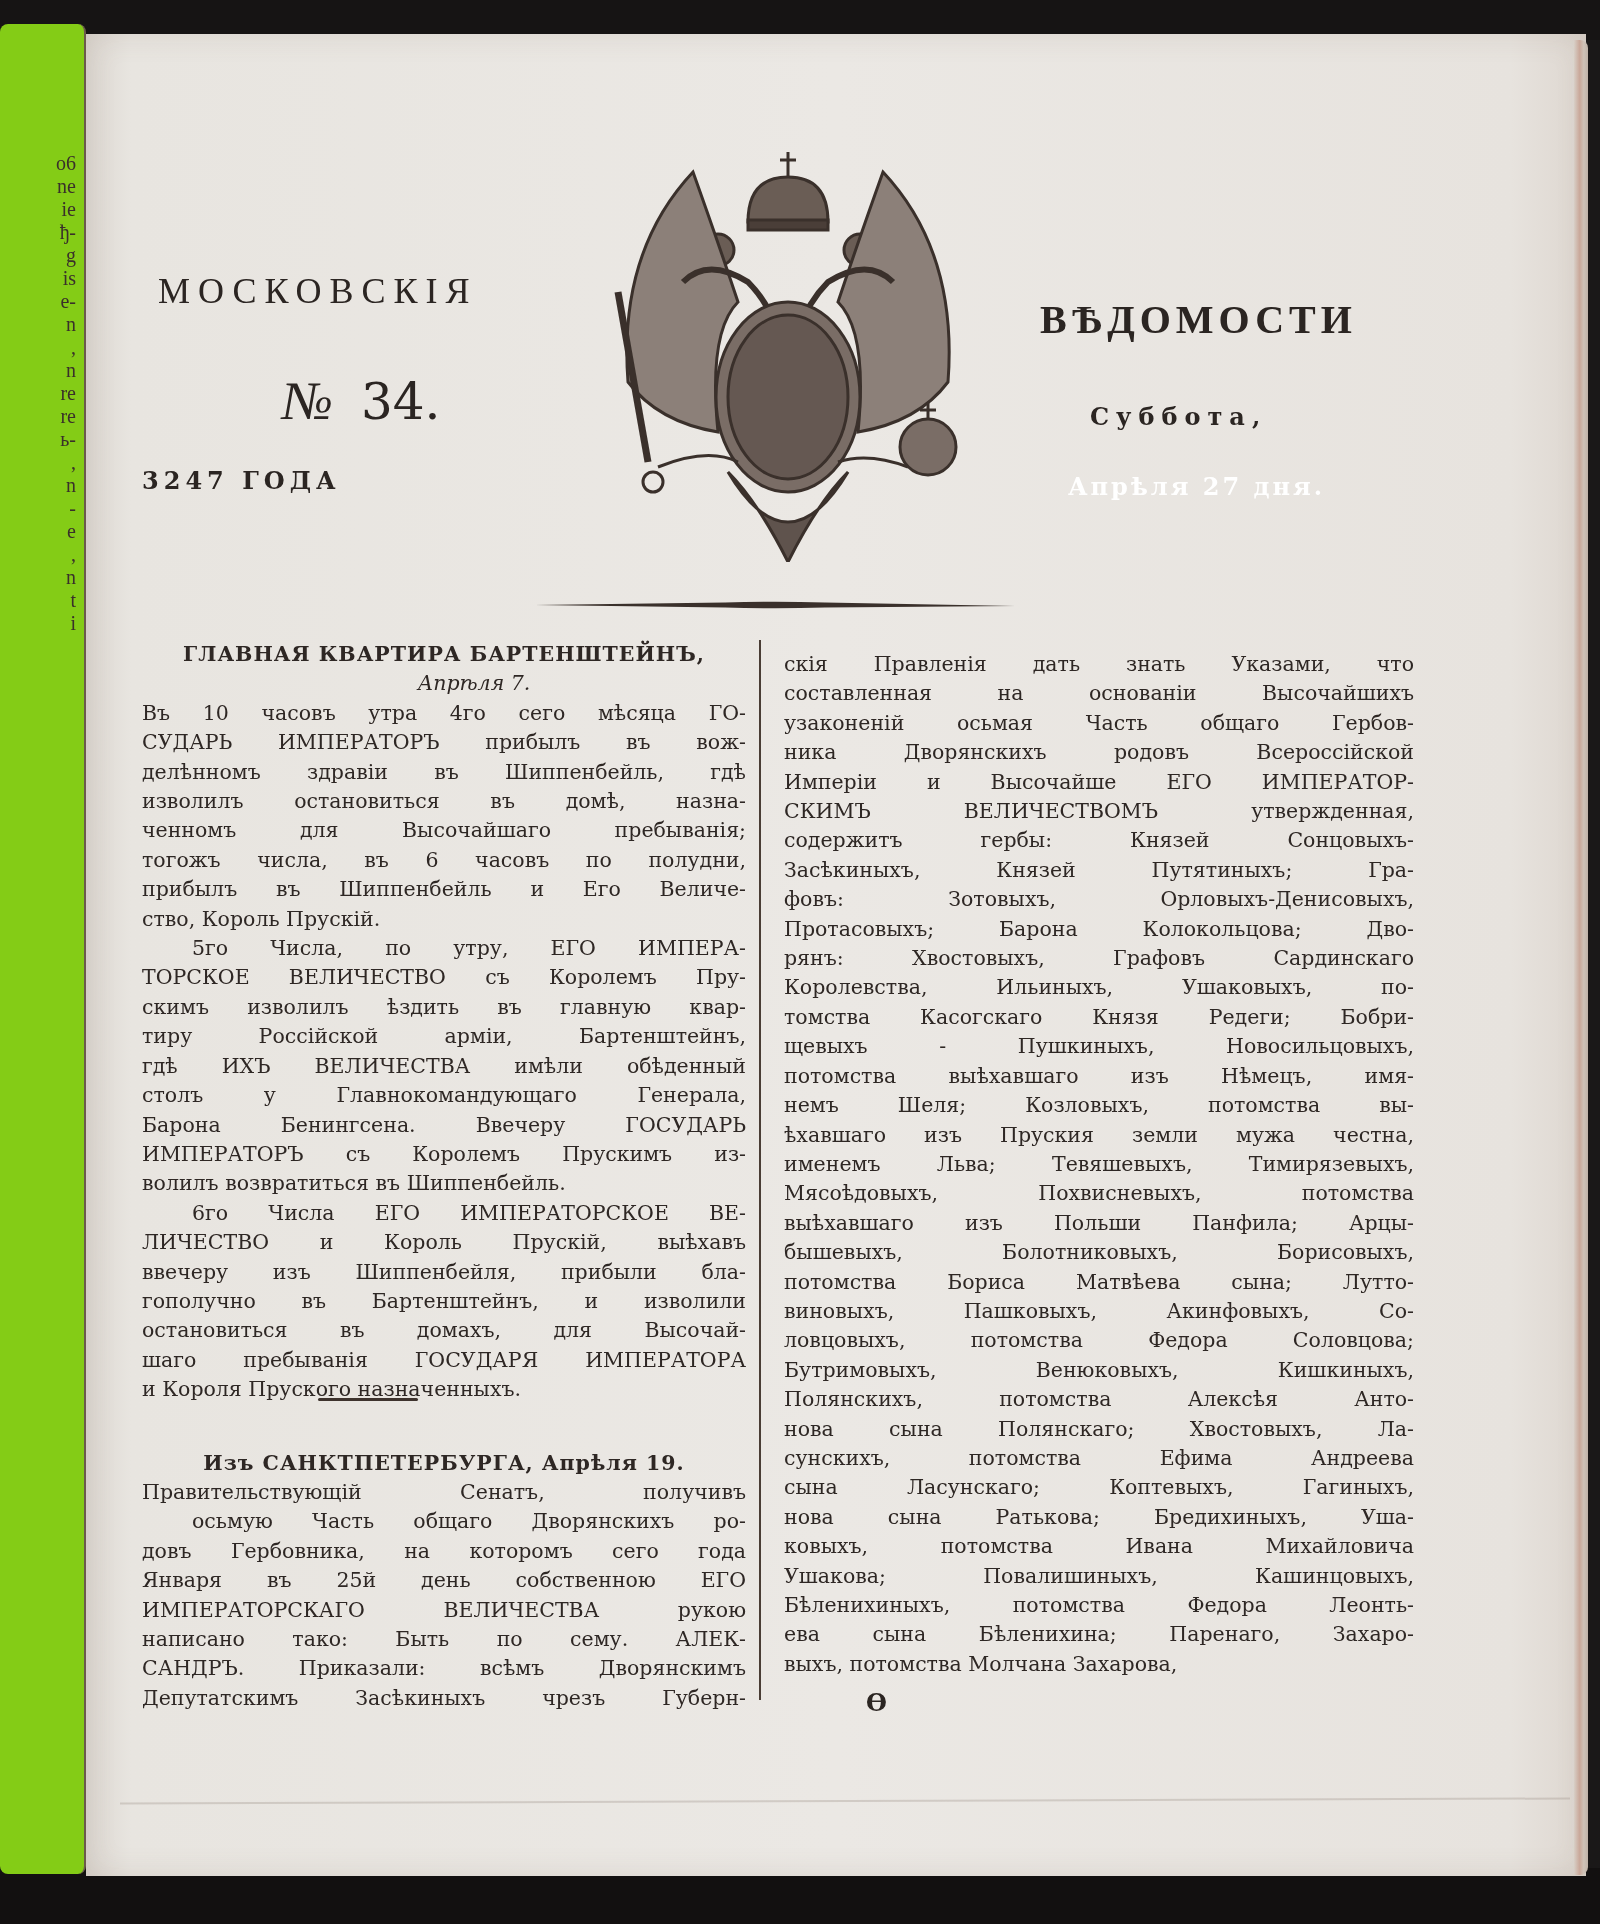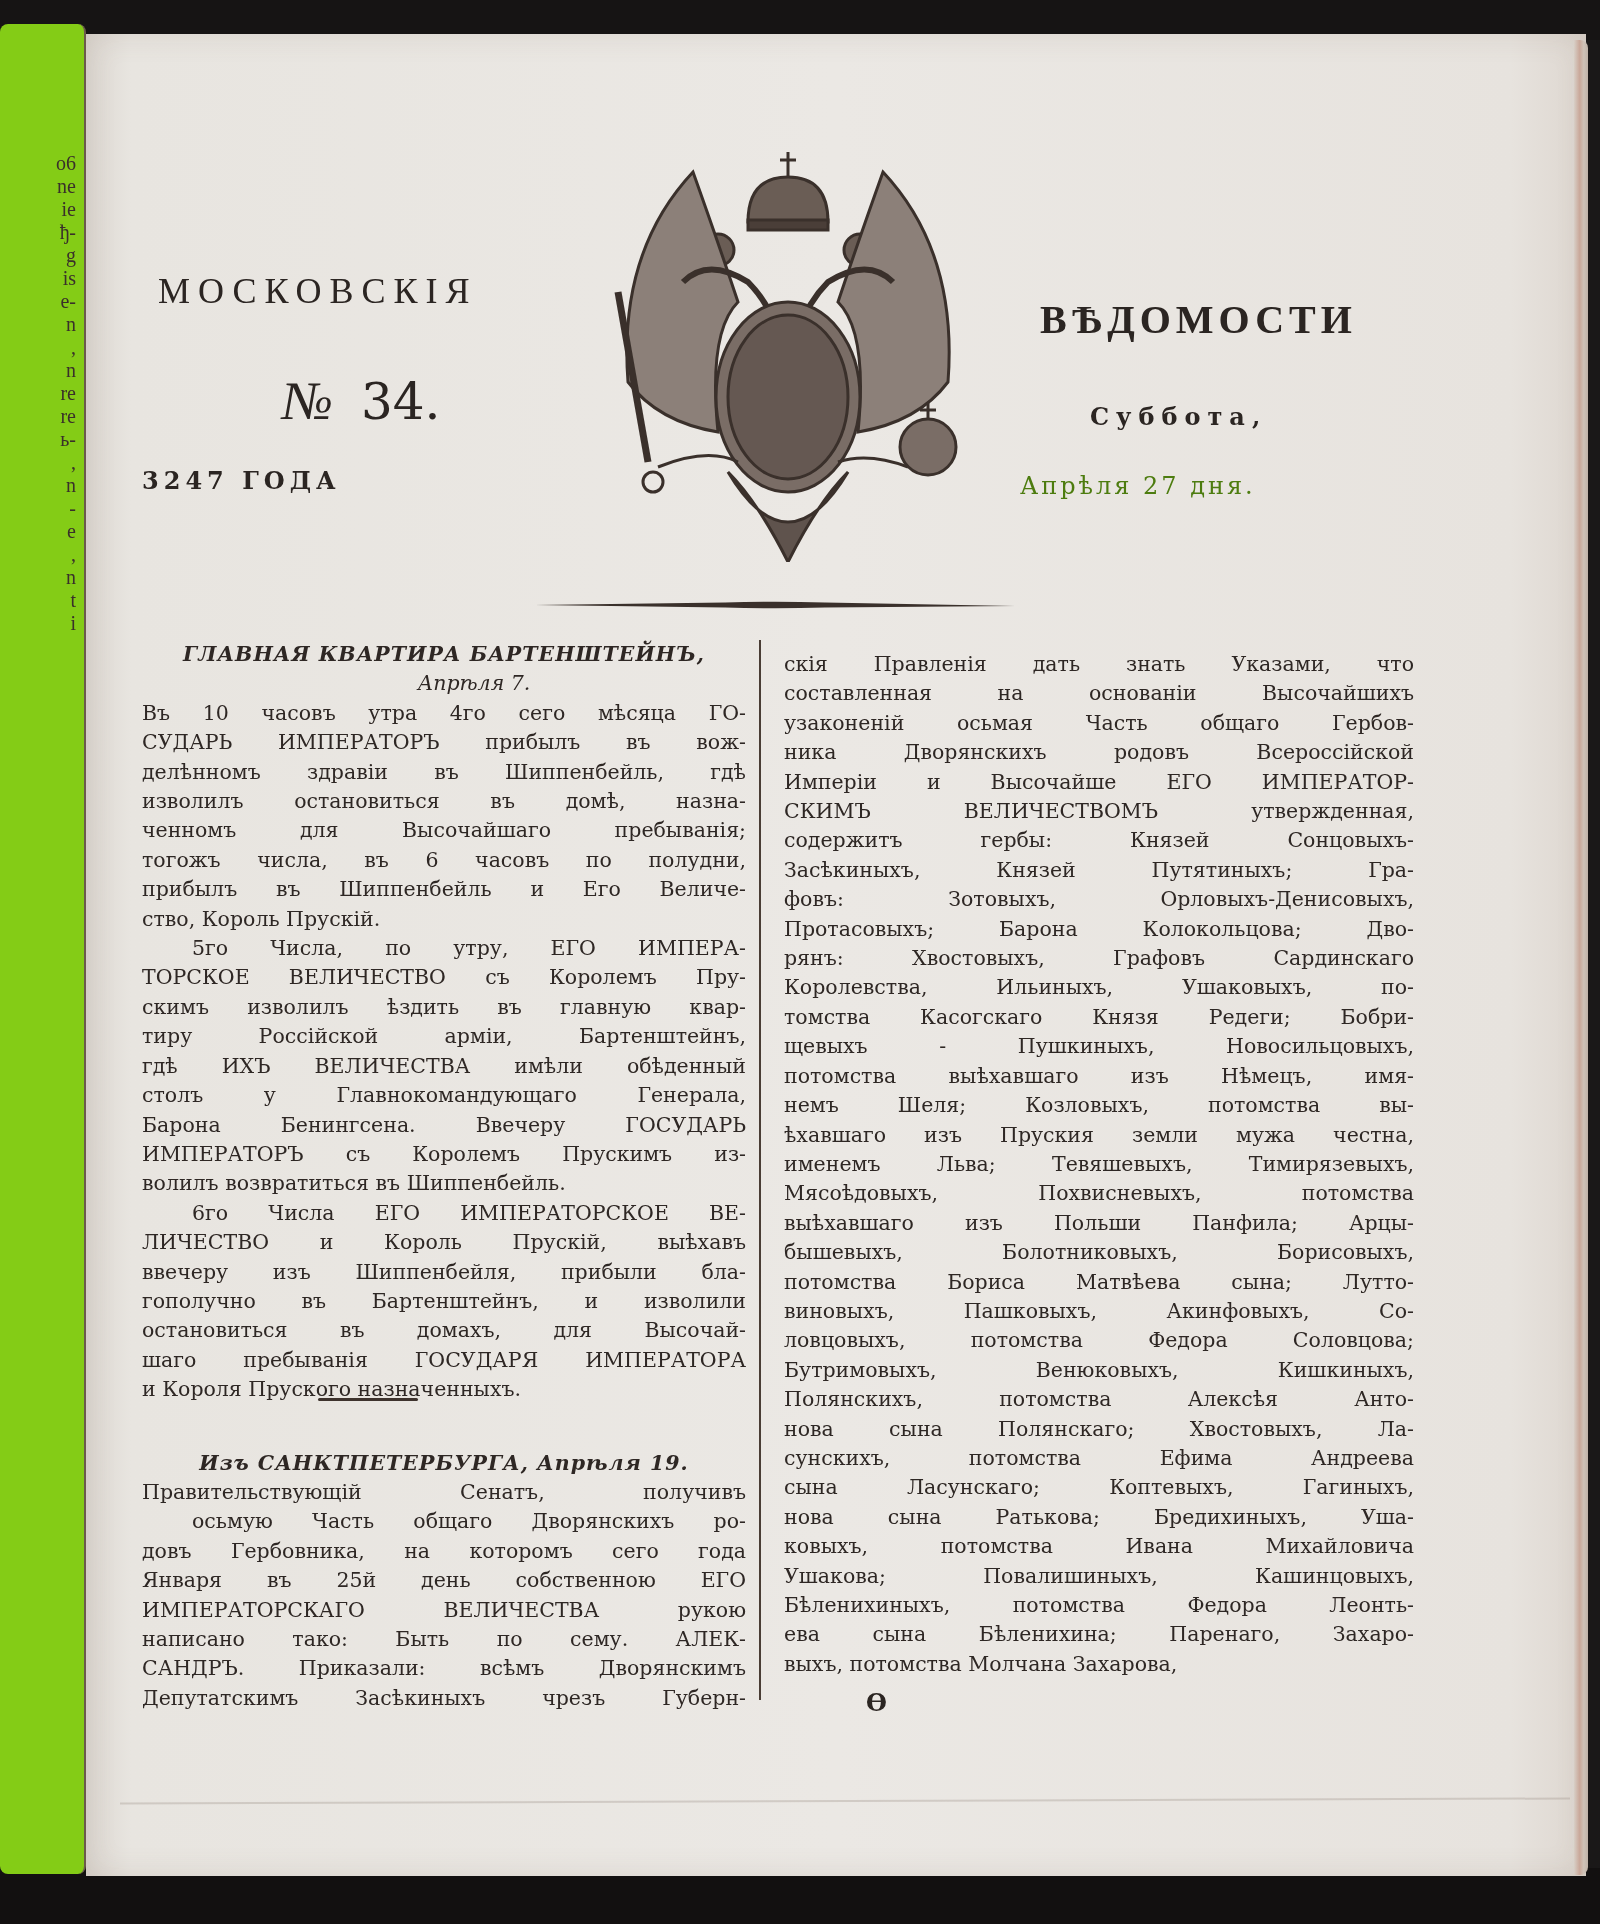--- a/index.html
+++ b/index.html
@@ -9,31 +9,31 @@
   .left-page{position:absolute;left:0;top:24px;width:84px;height:1850px;background:#84cc16;border-right:2px solid #6b5a4c;border-radius:8px;}
   .left-page .margin-text{position:absolute;left:6px;top:128px;width:70px;font-family:"Liberation Serif",serif;font-size:20px;line-height:23px;text-align:right;color:#3a302a;}
   .page{position:absolute;left:86px;top:34px;width:1500px;height:1842px;background:linear-gradient(90deg,#dcd7d1 0%,#e8e5e0 3%,#ebe8e4 50%,#e7e3de 95%,#ddd6cf 100%);box-shadow:inset 0 0 30px rgba(120,100,80,.15);}
   .page-edge{position:absolute;left:1574px;top:40px;width:14px;height:1835px;background:linear-gradient(90deg,#d8cfc6,#c9a89a 40%,#cfc3b8 70%,#bfb2a8);border-radius:0 8px 8px 0;}
   .masthead-left{position:absolute;left:158px;top:270px;font-family:"Liberation Serif",serif;font-size:36px;letter-spacing:8px;color:#2b2522;}
   .masthead-right{position:absolute;left:1040px;top:296px;font-family:"Liberation Serif",serif;font-size:40px;font-weight:bold;letter-spacing:5px;color:#2b2522;}
   .issue{position:absolute;left:282px;top:370px;font-size:50px;color:#2b2522;}
   .issue .no{font-family:"Liberation Serif",serif;font-style:italic;font-size:54px;margin-right:28px;}
   .year{position:absolute;left:142px;top:466px;font-size:24px;letter-spacing:5px;font-weight:bold;color:#2b2522;}
   .weekday{position:absolute;left:1090px;top:402px;font-size:24px;letter-spacing:7px;font-weight:bold;color:#2b2522;}
-  .date{position:absolute;left:1020px;top:472px;font-size:24px;letter-spacing:3px;font-weight:normal;color:#4d7c0f;}
+  .date{position:absolute;left:1068px;top:472px;font-size:24px;letter-spacing:3px;font-weight:bold;color:#ffffff;}
   .crest{position:absolute;left:598px;top:132px;width:380px;height:430px;}
   .rule-top{position:absolute;left:535px;top:601px;width:480px;height:8px;}
   .col{position:absolute;font-family:"DejaVu Serif",serif;font-size:20.5px;line-height:29.4px;color:#2e2724;}
   .col .line{white-space:nowrap;display:block;text-align:justify;text-align-last:justify;}
   .col .line.last{text-align-last:left;}
   .col .line.center{text-align:center;text-align-last:center;}
   .col .line.indent{padding-left:50px;}
   .col-left{left:142px;top:640px;width:604px;}
   .col-right{left:784px;top:650px;width:630px;}
-  .heading{font-style:italic;font-weight:bold;letter-spacing:1px;}
+  .heading{font-weight:bold;letter-spacing:1px;}
   .dateline{font-style:italic;}
   .divider{position:absolute;left:759px;top:640px;width:2px;height:1060px;background:#4a3d35;}
   .rule-mid{position:absolute;left:318px;top:1398px;width:100px;height:3px;background:#3e332d;border-radius:2px;}
   .signature{position:absolute;left:866px;top:1688px;font-size:24px;font-weight:bold;color:#2b2522;}
   .crease{position:absolute;left:120px;top:1800px;width:1450px;height:2px;background:rgba(160,150,140,.35);transform:rotate(-.2deg);}
 </style>
 </head>
 <body>
 
 <div class="top-band"></div>

